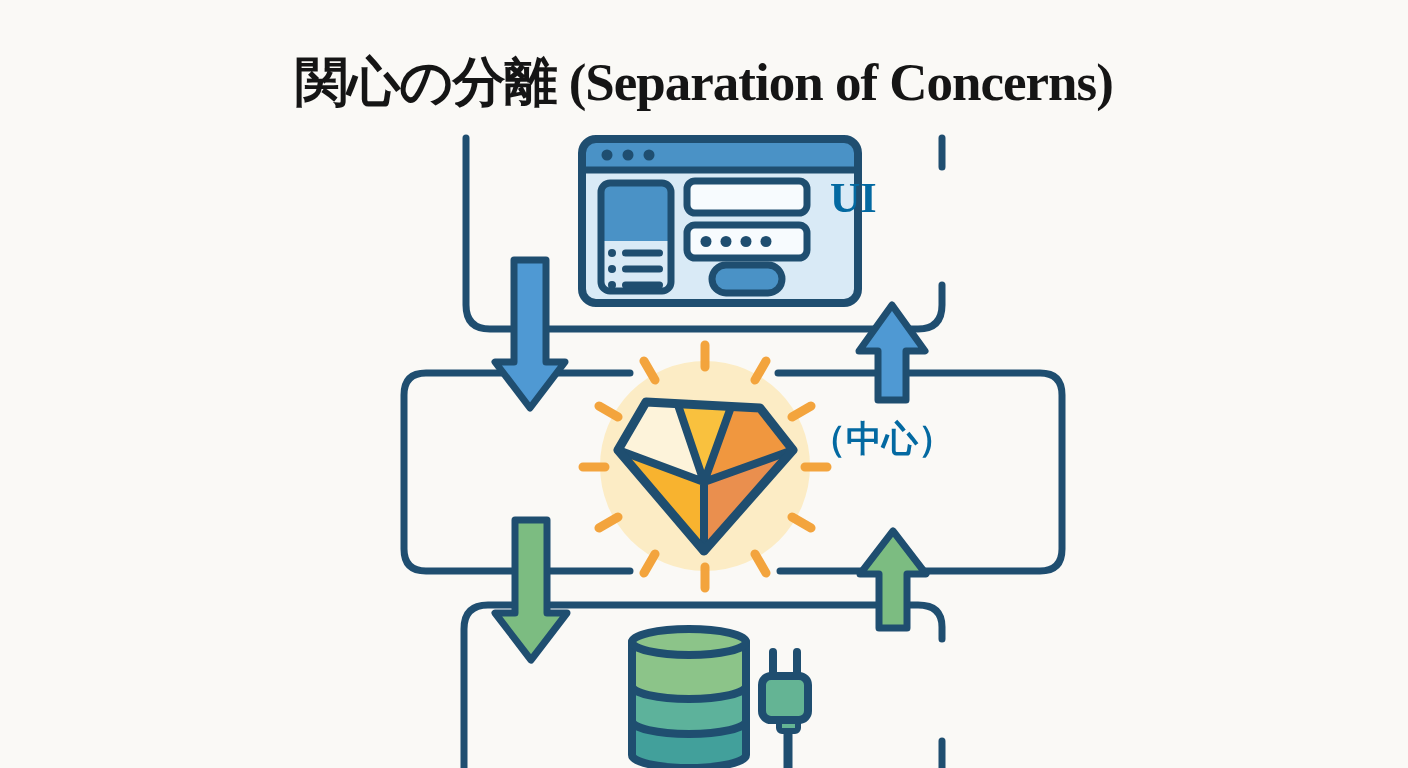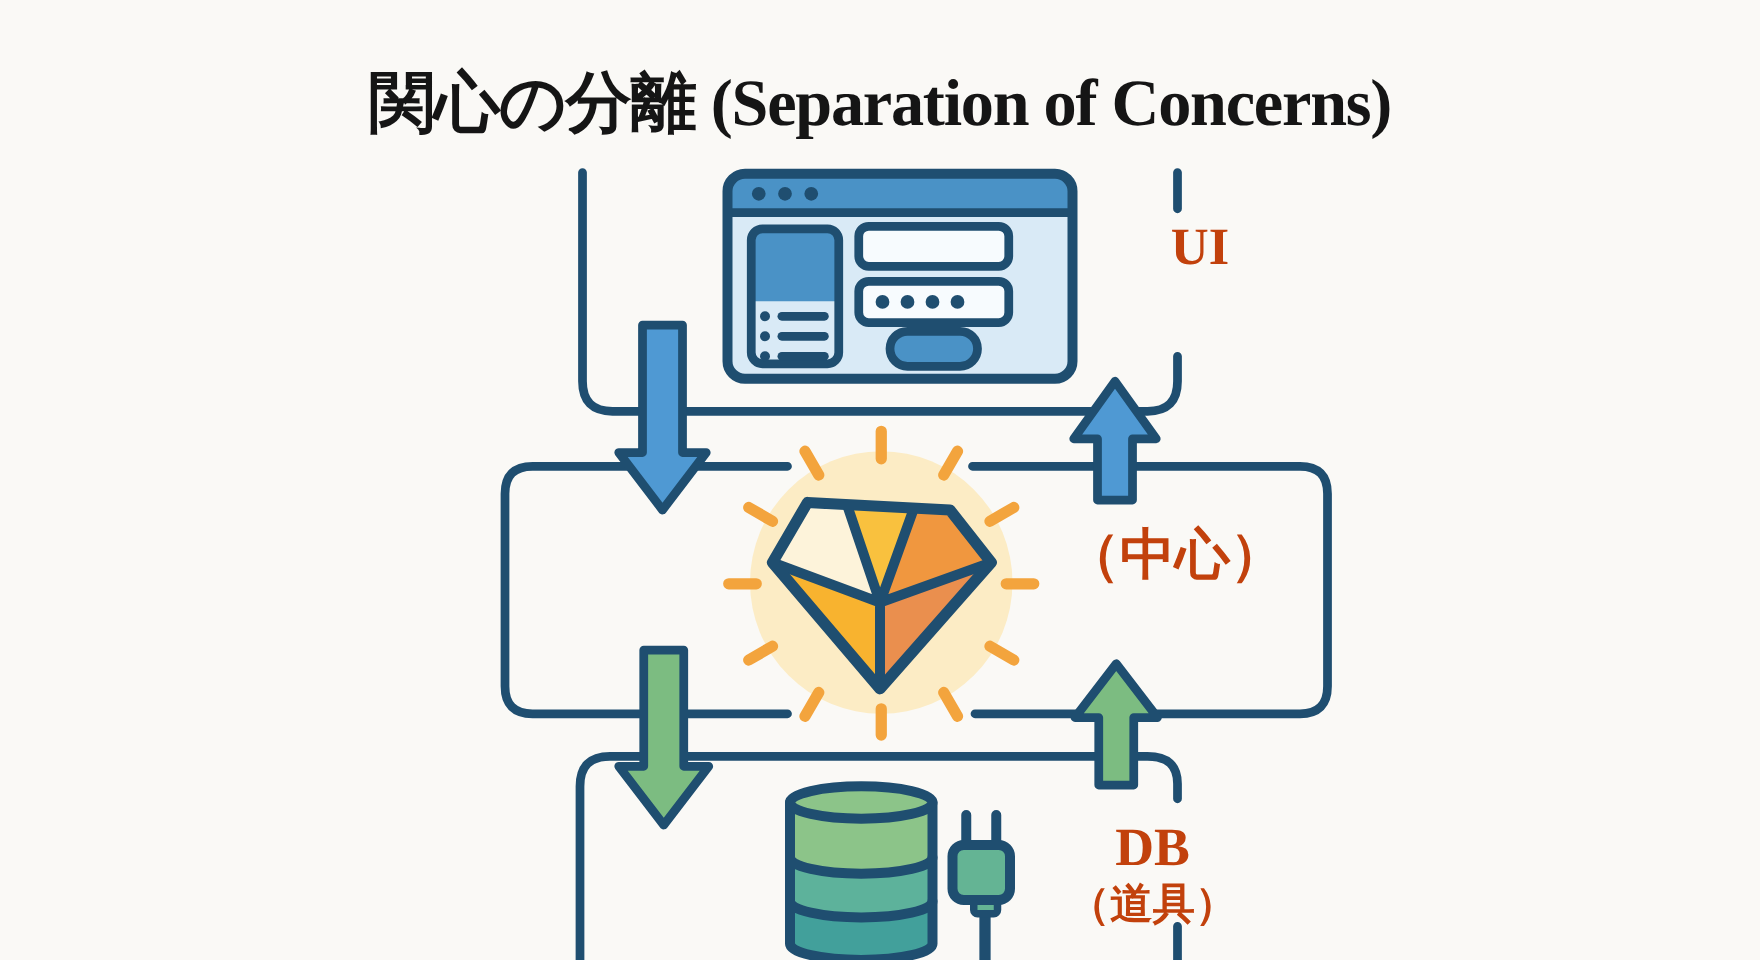--- a/index.html
+++ b/index.html
@@ -8,29 +8,29 @@
     background:var(--background,#faf9f6);
     font-family:Liberation Serif, serif;
     margin-top:39px;
   }
   .title{
     position:absolute;top:8px;left:0;width:100%;text-align:center;
     font-size:53px;font-weight:800;letter-spacing:-1px;
     color:var(--title-text,#151515);white-space:nowrap;
   }
   .diagram-svg{position:absolute;inset:0;width:1408px;height:768px;}
-  .layer-label{position:absolute;text-align:center;color:#c2410c;line-height:1.12;}
+  .layer-label{position:absolute;text-align:left;color:#0369a1;line-height:1.12;}
   .layer-label .main{font-weight:800;display:block;}
   .layer-label .sub{font-weight:800;display:block;white-space:nowrap;}
   .label-ui{left:830px;top:136px;width:260px;}
   .label-ui .main{font-size:42px;}
   .label-ui .sub{font-size:31px;margin-top:4px;}
   .label-rules{left:810px;top:378px;width:260px;}
   .label-rules .main{font-size:45px;}
-  .label-rules .sub{font-size:44px;margin-top:2px;}
+  .label-rules .sub{font-size:36px;margin-top:2px;}
   .label-db{left:792px;top:616px;width:260px;}
   .label-db .main{font-size:43px;}
   .label-db .sub{font-size:34px;margin-top:2px;}
   
   .ln{fill:none;stroke:var(--outline-navy,#1f4e70);stroke-width:7;stroke-linecap:round;stroke-linejoin:round;}
   .ic8{stroke:var(--outline-navy,#1f4e70);stroke-width:8;stroke-linecap:round;stroke-linejoin:round;}
   .ic7{stroke:var(--outline-navy,#1f4e70);stroke-width:7;stroke-linecap:round;stroke-linejoin:round;}
   .ar{stroke:var(--outline-navy,#1f4e70);stroke-width:7;stroke-linejoin:round;}
 </style>
 </head>
@@ -112,18 +112,14 @@
       <rect class="ic8" x="762" y="637" width="46" height="44" rx="9" style="fill:var(--plug-green,#64b494)"></rect>
     </g>
   </svg>
 
   <div class="layer-label label-ui">
     <span class="main">UI</span>
   </div>
   <div class="layer-label label-rules">
     <span class="sub">（中心）</span>
   </div>
-  <div class="layer-label label-db">
-    <span class="main">DB</span>
-    <span class="sub">（道具）</span>
-  </div>
 
 </div>
 
 </body></html>

